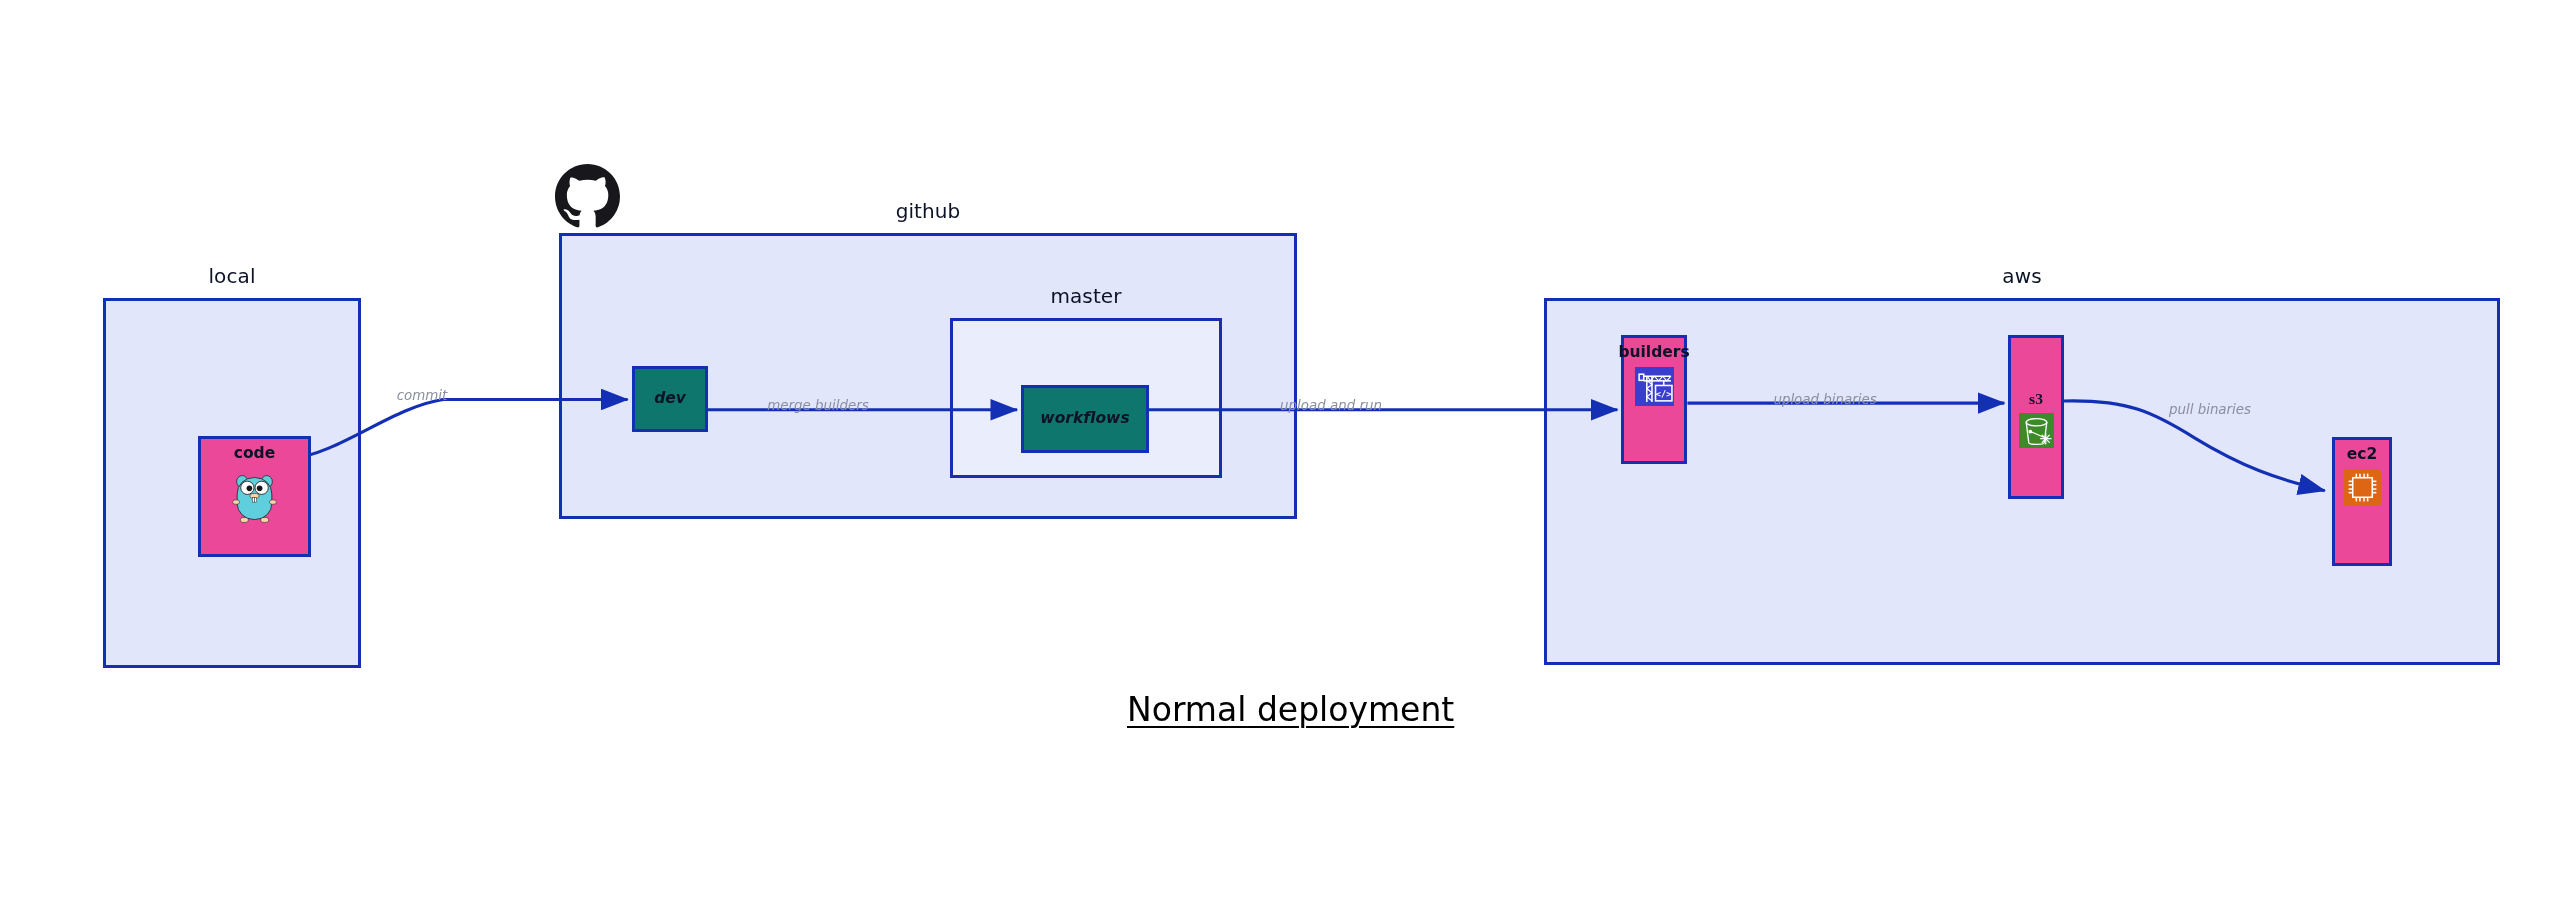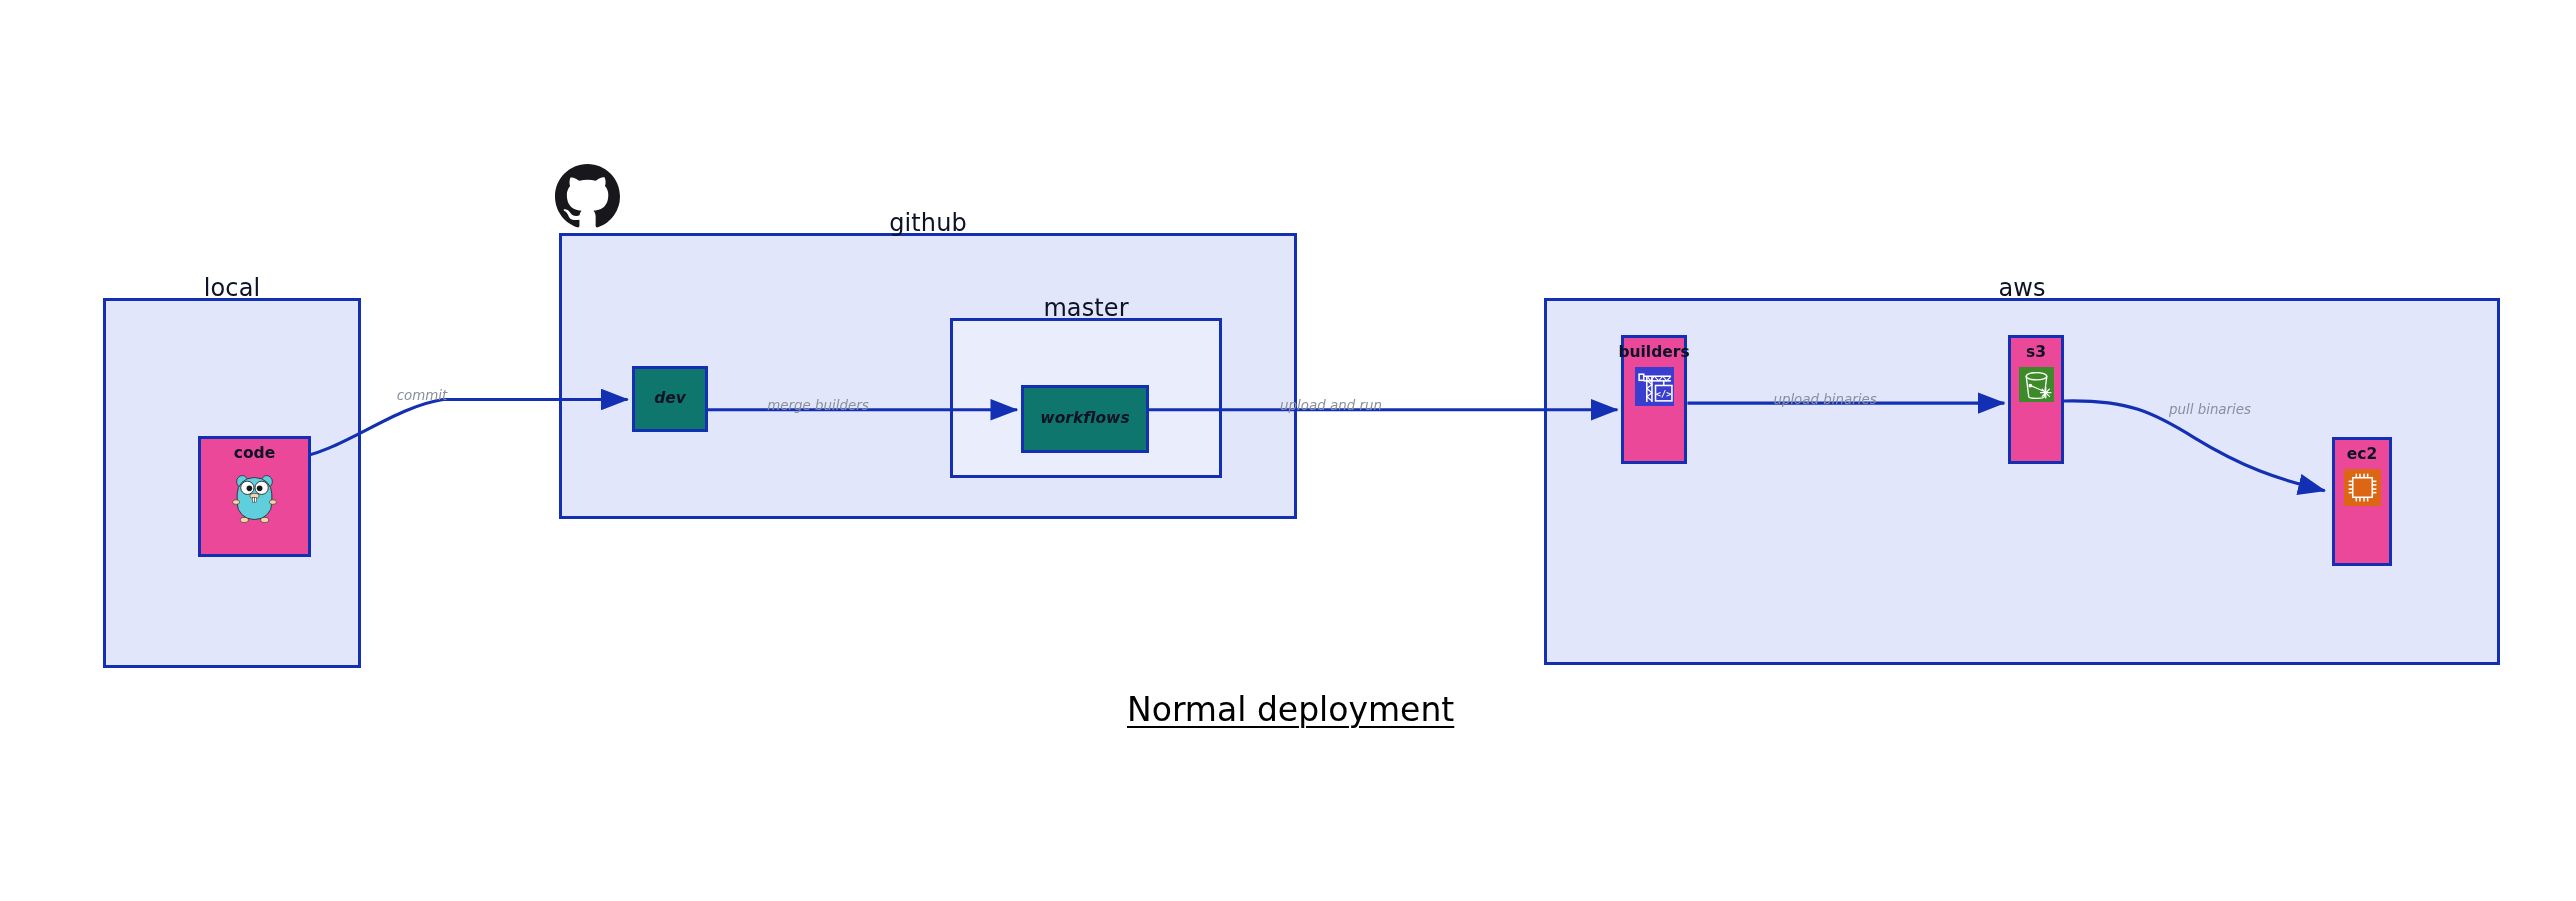--- a/index.html
+++ b/index.html
@@ -30,25 +30,24 @@
     background: #e1e6fa;
   }
   .group.master-group {
     background: #eaeefc;
     border-width: 3.1px;
   }
 
   .group-label {
     position: absolute;
     color: #0d1326;
-    font-size: 24px;
+    font-size: 20px;
     font-weight: 400;
     white-space: nowrap;
     letter-spacing: 0.1px;
-    margin-top: 10px;
   }
 
   
   .node {
     position: absolute;
     box-sizing: border-box;
     border: 3.1px solid #1330b4;
     background: #ec4899;
     display: flex;
     flex-direction: column;
@@ -217,21 +216,21 @@
 
           <line x1="56" y1="27" x2="56" y2="36"></line>
 
           <rect x="40" y="36" width="32" height="30"></rect>
         </g>
         <text x="56" y="58" font-family="DejaVu Sans Mono, monospace" font-size="17" font-weight="bold" fill="#ffffff" text-anchor="middle">&lt;/&gt;</text>
       </svg>
     </div>
   </div>
 
-  <div class="node" id="node-s3" style="left: 2008px; top: 335px; width: 56px; height: 129px; justify-content: flex-start; padding-top: 7.2px; gap: 6.2px;">
+  <div class="node" id="node-s3" style="left: 2008px; top: 335px; width: 56px; height: 164px; justify-content: center; padding-top: 7.2px; gap: 6.2px; font-family: Liberation Serif, serif;">
     <div class="node-label">s3</div>
     <div class="node-icon">
       <svg width="35" height="35" viewBox="0 0 68 68" aria-hidden="true">
         <rect x="0" y="0" width="68" height="68" fill="#3d8b28"></rect>
         <g fill="none" stroke="#ffffff" stroke-width="2.6">
 
           <path d="M14 18 L19 58 Q19 61 34 61 Q49 61 49 58 L54 18"></path>
           <ellipse cx="34" cy="18" rx="20" ry="7"></ellipse>
 
           <path d="M22 36 L48 47" stroke-width="2.2"></path>

